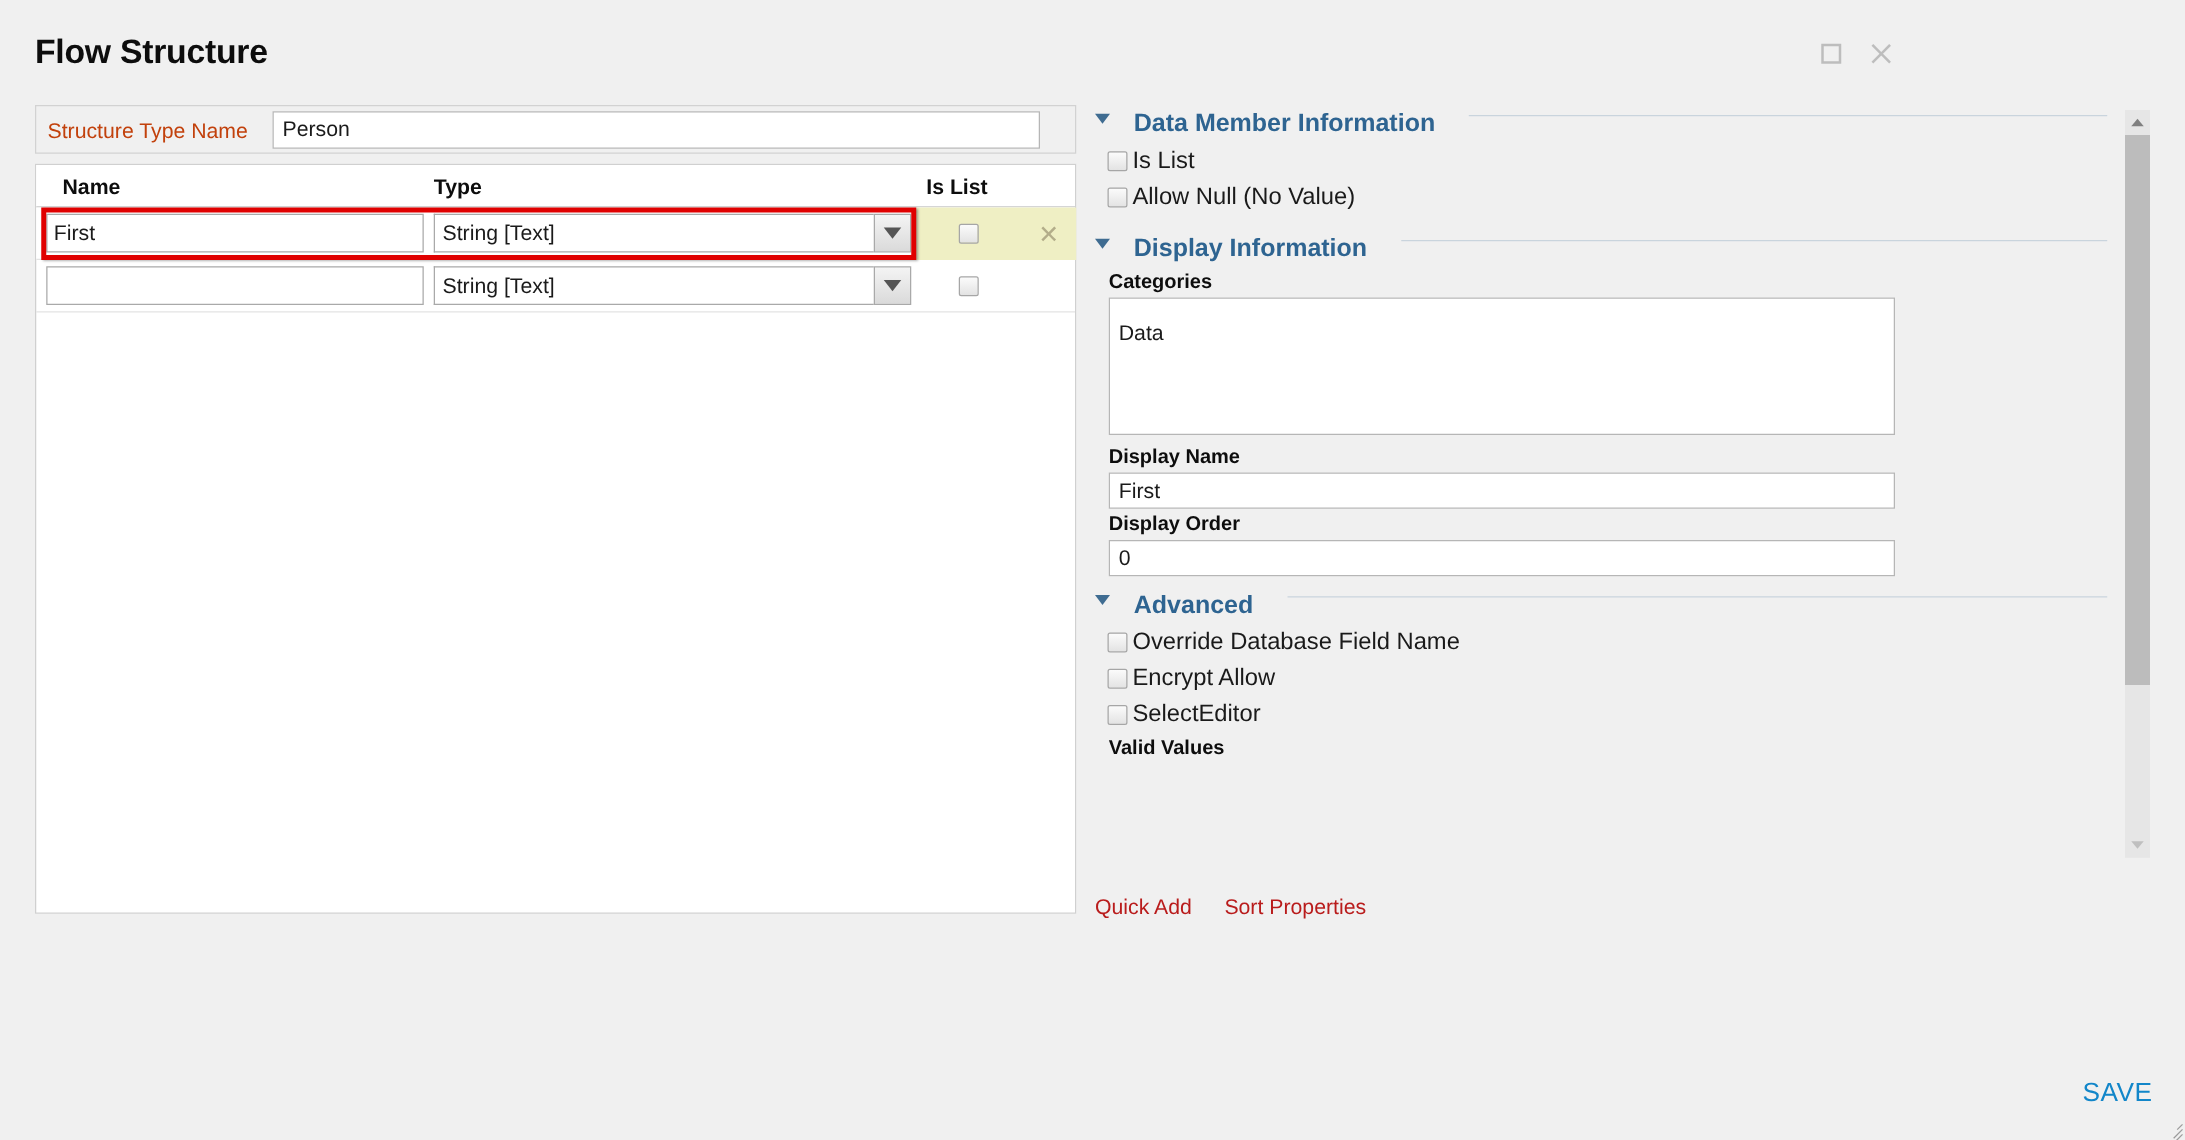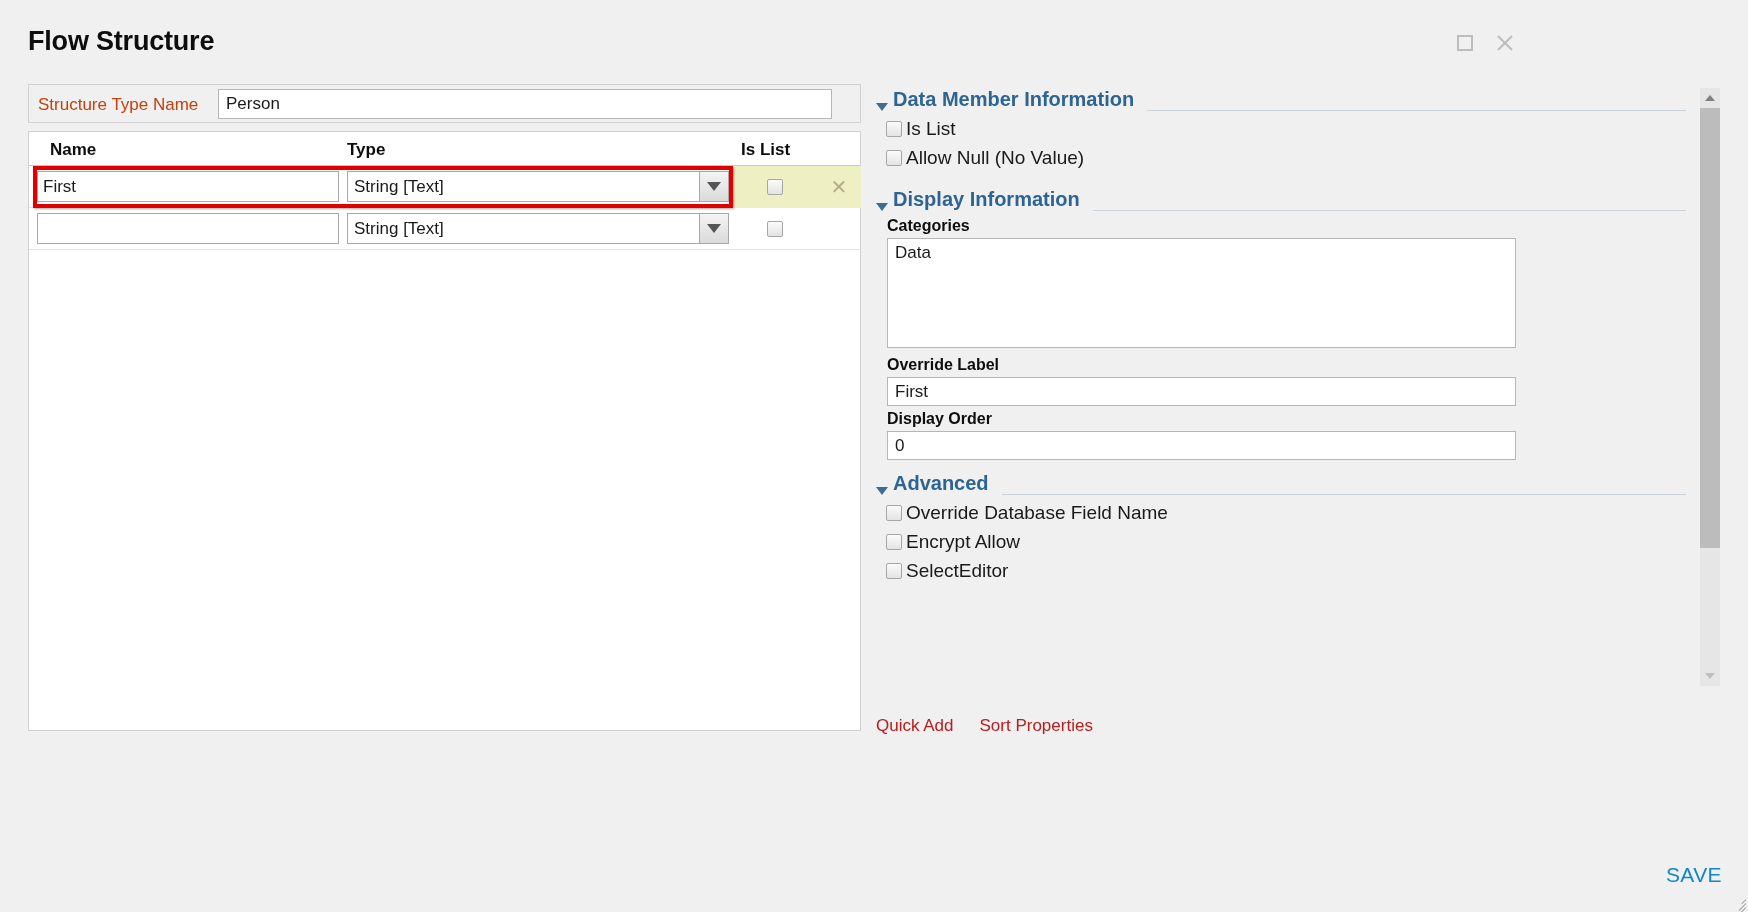--- a/index.html
+++ b/index.html
@@ -220,22 +220,22 @@
   .right-pane {
     position: absolute;
     left: 876px; top: 88px;
     width: 810px; height: 620px;
     overflow: hidden;
   }
 
   .section-head {
     position: relative;
     display: flex;
-    align-items: flex-end;
-    gap: 5px;
+    align-items: flex-start;
+    gap: 19px;
     margin-bottom: 6px;
   }
   .sec-caret {
     width: 0; height: 0;
     border-left: 6px solid transparent;
     border-right: 6px solid transparent;
     border-top: 8px solid #3f6c91;
     cursor: pointer;
     flex: 0 0 auto;
     margin-top: 3px;
@@ -273,21 +273,21 @@
     margin: 4px 0 3px 11px;
   }
   .txtarea {
     margin-left: 11px;
     width: 629px; height: 110px;
     border: 1px solid #b6b6b6;
     background: #ffffff;
     font-family: "Liberation Sans", sans-serif;
     font-size: 17px;
     color: #1a1a1a;
-    padding: 3px 7px;
+    padding: 17px 7px;
     resize: none;
     outline: none;
     line-height: 22px;
   }
   .txtinput {
     margin-left: 11px;
     width: 629px; height: 29px;
     border: 1px solid #b6b6b6;
     background: #ffffff;
     font-family: "Liberation Sans", sans-serif;
@@ -462,21 +462,21 @@
     
     <div class="section-head">
       <span class="sec-caret"></span>
       <span class="sec-title">Display Information</span>
       <span class="sec-rule"></span>
     </div>
 
     <div class="field-label">Categories</div>
     <textarea class="txtarea" style="">Data</textarea>
 
-    <div class="field-label">Override Label</div>
+    <div class="field-label">Display Name</div>
     <input class="txtinput" type="text" value="First" style="">
 
     <div class="field-label">Display Order</div>
     <input class="txtinput" type="text" value="0" style="">
 
     <div class="sec-gap"></div>
 
     
     <div class="section-head">
       <span class="sec-caret"></span>
@@ -490,20 +490,21 @@
     </div>
     <div class="cbrow">
       <span class="cb"></span>
       <span class="lbl">Encrypt Allow</span>
     </div>
     <div class="cbrow">
       <span class="cb"></span>
       <span class="lbl">SelectEditor</span>
     </div>
 
+    <div class="field-label">Valid Values</div>
 
   </div>
 
   <div class="vscroll">
     <div class="vs-arrow up">
         <i></i>
       </div>
     <div class="vs-thumb"></div>
     <div class="vs-arrow down" style="position:absolute;left:0;bottom:0;">
         <i></i>

